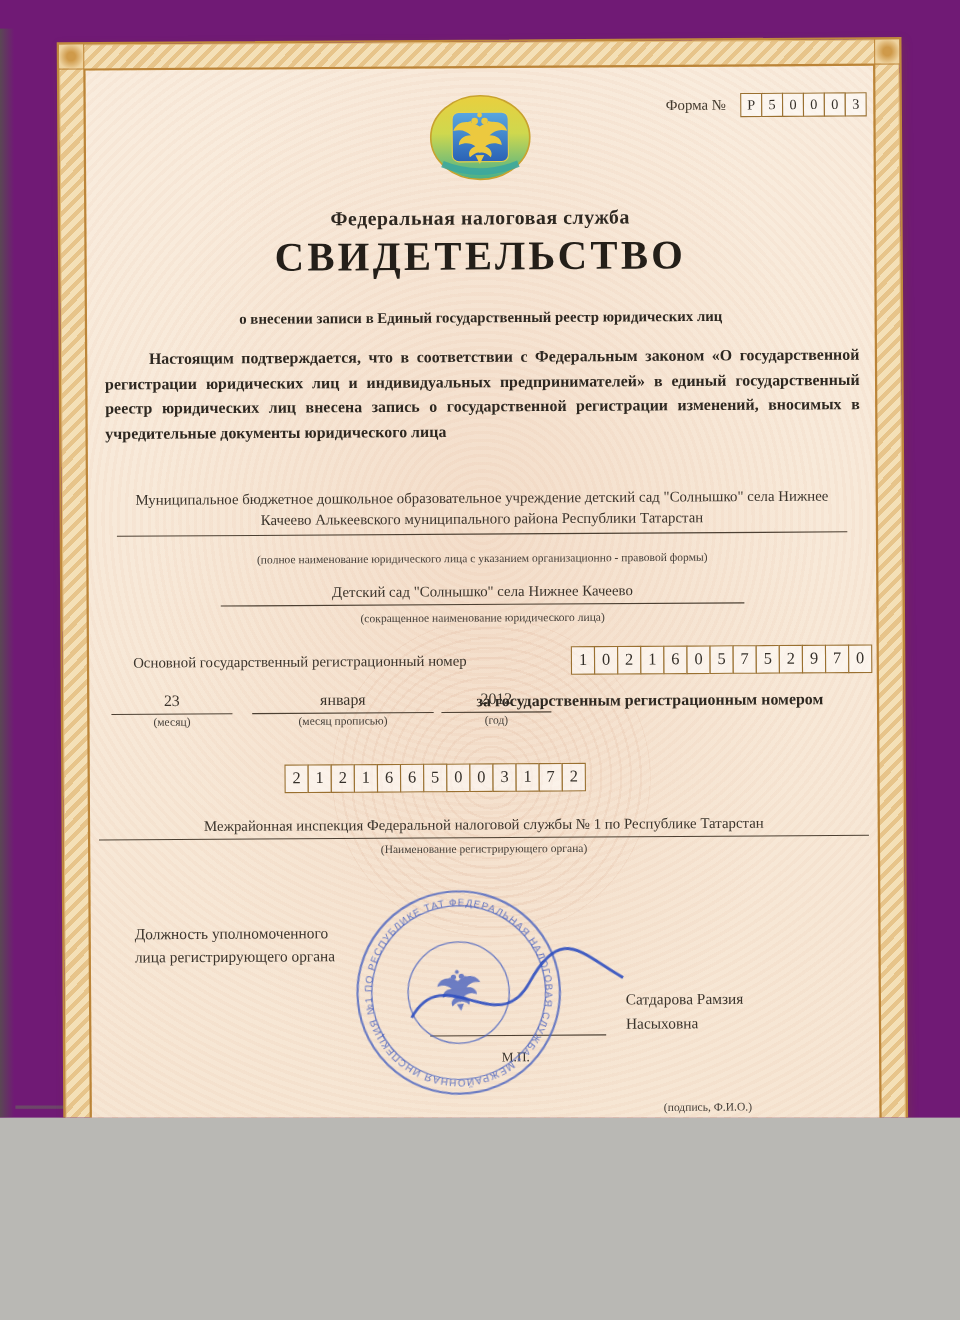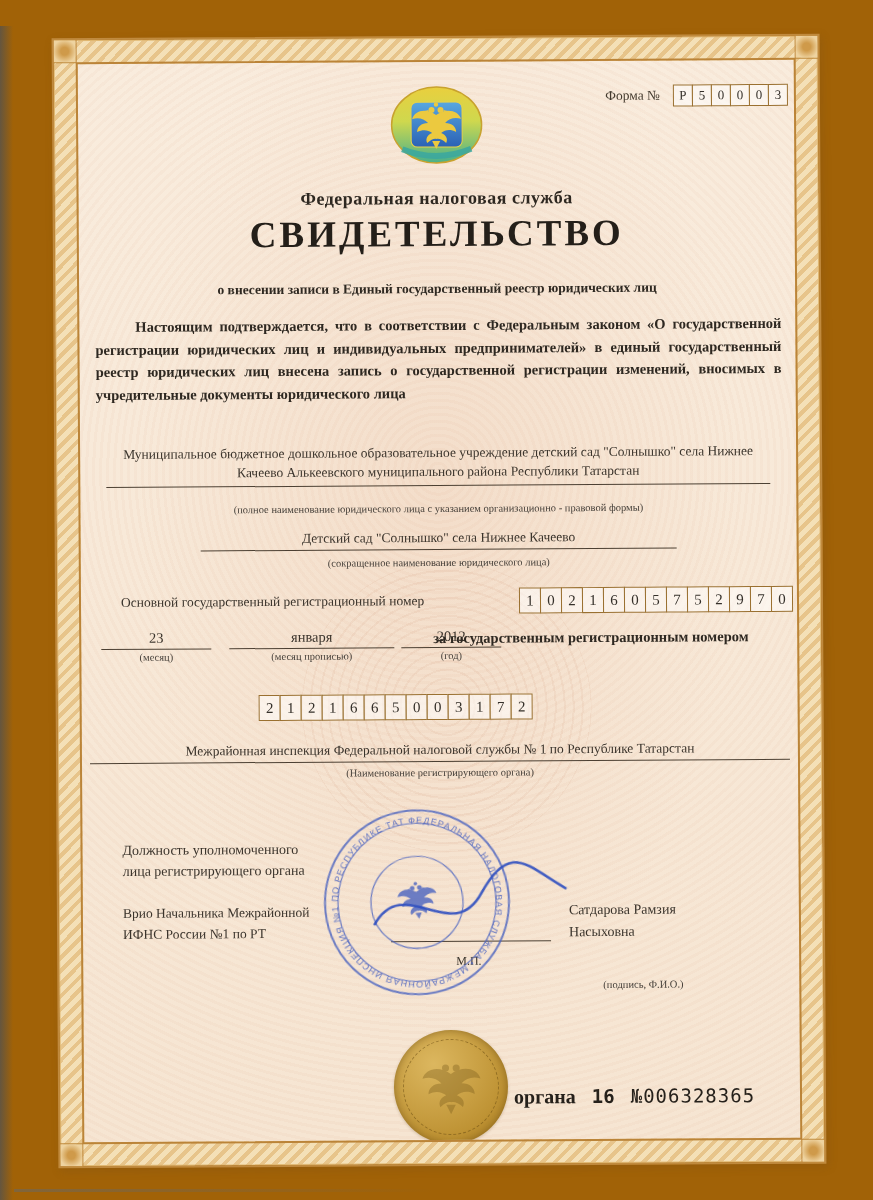--- a/index.html
+++ b/index.html
@@ -1,18 +1,18 @@
 <!DOCTYPE html>
 <html><head>
 <meta charset="utf-8">
 <style>
   * { margin:0; padding:0; box-sizing:border-box; }
   html,body { width:873px; height:1200px; overflow:hidden; }
   body { background:#b9b8b4; font-family:"Liberation Serif","DejaVu Serif",serif; color:#3b342c; }
-  .scan { position:relative; width:873px; height:1200px; background:#a16207; overflow:hidden; }
+  .scan { position:relative; width:873px; height:1016px; background:#701a75; overflow:hidden; }
   .scan-edge-left { position:absolute; left:0; top:26px; bottom:0; width:13px;
     background:linear-gradient(to right,#55524c 0%, rgba(85,82,76,0) 100%); opacity:.8; }
   .scan-edge-bottom { position:absolute; left:14px; bottom:8px; width:420px; height:3px;
     background:linear-gradient(to right,#6a675f, rgba(106,103,95,0)); opacity:.6; }
 
   
   .cert { position:absolute; left:55px; top:36px; width:768px; height:1130px;
     background:repeating-linear-gradient(135deg,#e7c48a 0 4px,#f4e0b7 4px 9px);
     border:2px solid #c08a3e;
     box-shadow:0 0 0 1px #e0b872 inset, 2px 3px 8px rgba(120,80,30,.28);
@@ -73,21 +73,21 @@
   .grn-boxes { top:632px; left:178px; }
   .authority { top:680px; left:8px; right:8px; font-size:13.5px; }
   .authority-caption { top:705px; left:0; right:0; }
 
   
   .position-label { top:776px; left:40px; font-size:14px; line-height:1.5; }
   .position-value { top:840px; left:40px; font-size:13.5px; line-height:1.55; }
   .signer-name { top:838px; left:486px; font-size:14px; line-height:1.55; }
   .sig-line { top:879px; left:308px; width:160px; border-bottom:1px solid #4c4033; height:1px; }
   .mp { top:892px; left:373px; font-size:12px; color:#3b342c; }
-  .sig-caption { top:918px; left:520px; }
+  .sig-caption { top:941px; left:520px; }
 
   .stamp { top:734px; left:234px; width:280px; height:205px; filter:blur(.3px); transform:rotate(-6deg); }
 
   .gold-seal { top:968px; left:310px; width:114px; height:114px; border-radius:50%;
     background:radial-gradient(circle at 35% 30%, #dcb75f, #bd9132 70%, #a87d24);
     box-shadow:inset 0 0 8px rgba(90,60,10,.5), 0 1px 3px rgba(90,60,10,.25); }
   .gold-seal::after { content:""; position:absolute; inset:9px; border-radius:50%;
     border:1px dashed rgba(110,80,20,.55); }
   .gold-seal svg { position:absolute; left:50%; top:50%; transform:translate(-50%,-50%); opacity:.32; }
 
@@ -211,22 +211,20 @@
           <div class="digit-box">1</div>
           <div class="digit-box">7</div>
           <div class="digit-box">2</div>
         </div>
 
       <div class="abs authority fill-block">Межрайонная инспекция Федеральной налоговой службы № 1 по Республике Татарстан</div>
       <div class="abs caption authority-caption">(Наименование регистрирующего органа)</div>
 
       <div class="abs position-label preline">Должность уполномоченного
 лица регистрирующего органа</div>
-      <div class="abs position-value preline">Врио Начальника Межрайонной
-ИФНС России №1 по РТ</div>
       <div class="abs signer-name preline">Сатдарова Рамзия
 Насыховна</div>
       <div class="abs sig-line"></div>
       <div class="abs mp">М.П.</div>
       <div class="abs caption sig-caption">(подпись, Ф.И.О.)</div>
 
       <svg class="abs stamp" viewBox="0 0 280 205" overflow="visible">
         <g stroke="#4a63c0" fill="none" opacity=".8">
           <circle cx="100" cy="102" r="92" stroke-width="2"></circle>
           <circle cx="100" cy="102" r="79" stroke-width="1.2"></circle>

